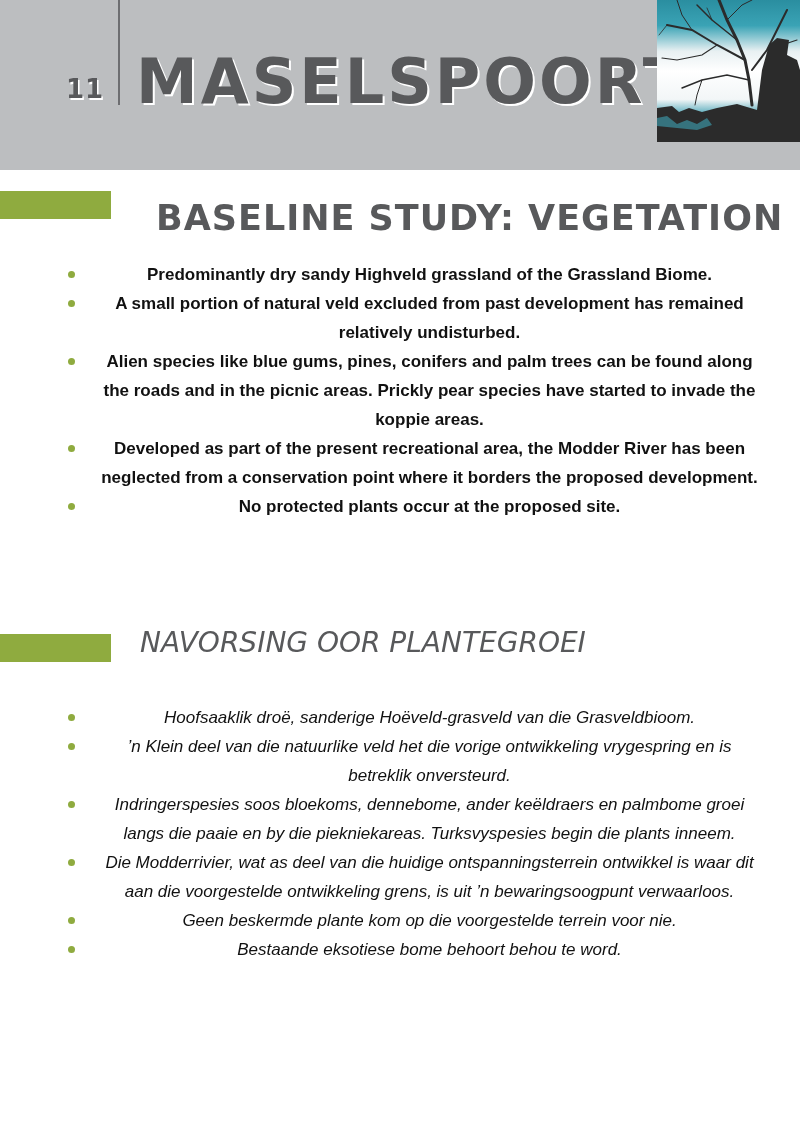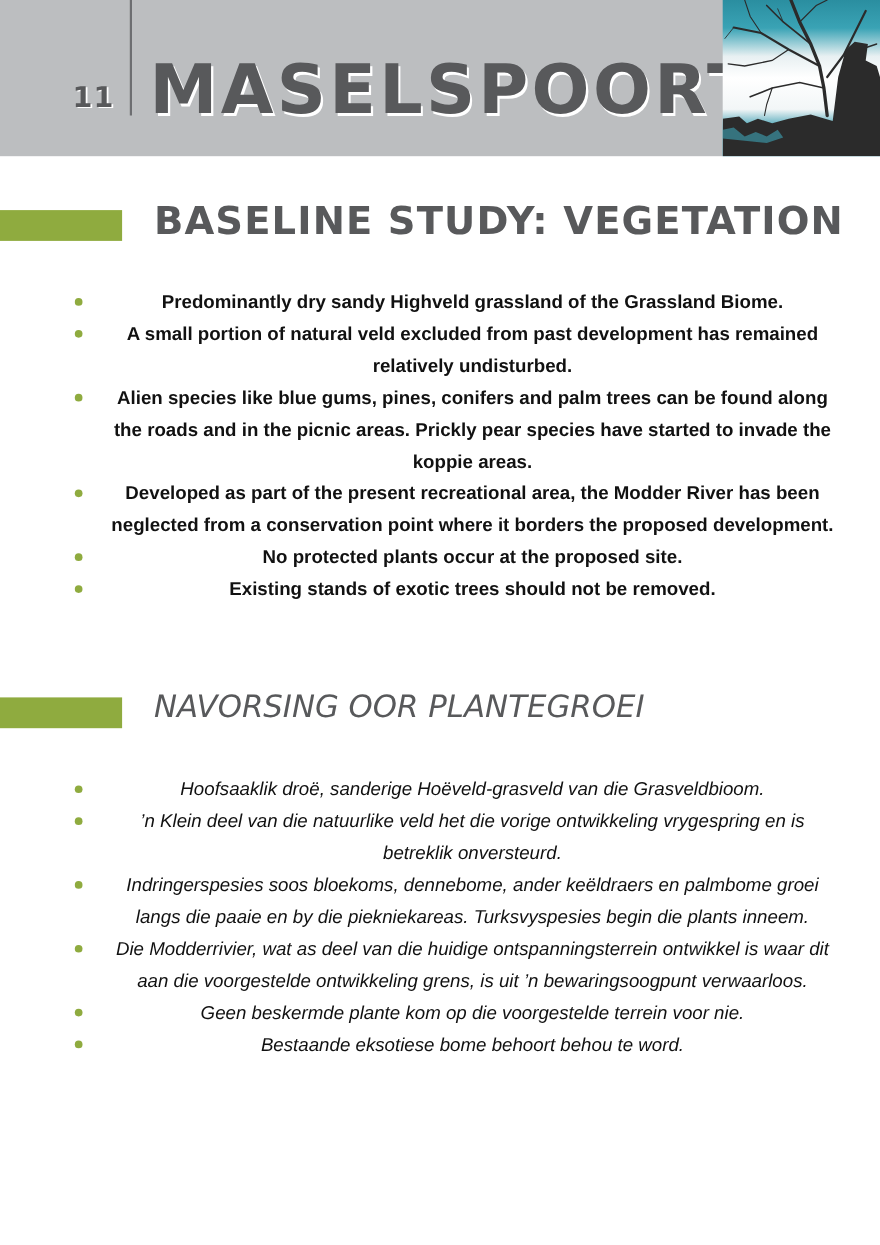--- a/index.html
+++ b/index.html
@@ -1,17 +1,17 @@
 <!DOCTYPE html>
 <html><head>
   <meta charset="utf-8">
   <style>
     html, body { margin: 0; padding: 0; background: #ffffff; }
     body { width: 800px; height: 1132px; position: relative; overflow: hidden; font-family: "Liberation Sans", sans-serif; }
-    .header { position: absolute; left: 0; top: 0; width: 800px; height: 142px; background: #bcbec0; }
+    .header { position: absolute; left: 0; top: 0; width: 800px; height: 170px; background: #bcbec0; }
     .header .divider { position: absolute; left: 118px; top: 0; width: 2px; height: 105px; background: #6d6e71; }
     .page-num { position: absolute; left: 66px; top: 74px; font-family: "DejaVu Sans", sans-serif; font-weight: bold; font-size: 26px; color: #58595b; text-shadow: 1.5px 1.5px 0 #ffffff; letter-spacing: 1px; }
     .title { position: absolute; left: 136px; top: 46px; font-family: "DejaVu Sans", sans-serif; font-weight: bold; font-size: 62px; line-height: 72px; color: #58595b; text-shadow: 2px 2px 0 #ffffff; letter-spacing: 3px; }
     .photo { position: absolute; left: 657px; top: 0; width: 143px; height: 142px; overflow: hidden; background: linear-gradient(180deg, #2a8ea0 0%, #3aa3b5 18%, #e8f0f2 36%, #ffffff 50%, #f2f6f7 70%, #3e9fb2 82%, #1f7e92 100%); }
     .photo svg { position: absolute; left: 0; top: 0; }
     .section-bar { position: absolute; left: 0; width: 111px; height: 28px; background: #8fab3f; }
     .section-title { position: absolute; left: 140px; color: #58595b; font-family: "DejaVu Sans", sans-serif; }
     .st-en { top: 182px; font-size: 35px; font-weight: bold; letter-spacing: 1px; }
     .st-af { top: 626px; font-size: 28px; font-style: italic; font-weight: normal; letter-spacing: 0px; font-family: "DejaVu Sans", sans-serif; }
     ul.bullets { position: absolute; left: 64px; width: 700px; margin: 0; padding: 0; list-style: none; text-align: center; }
@@ -45,29 +45,28 @@
         <path d="M10 25 L2 35" stroke-width="0.8"></path>
         <path d="M55 20 L50 8" stroke-width="0.8"></path>
       </g>
       <path d="M100 110 L105 70 L112 45 L120 38 L132 40 L130 55 L140 60 L143 70 L143 142 L0 142 L0 108 L15 106 L22 112 L32 108 L45 112 L60 108 L80 104 Z" fill="#2b2b2b"></path>
       <path d="M0 118 L10 116 L20 124 L30 120 L40 124 L50 118 L55 125 L40 130 L20 128 L0 126 Z" fill="#3ea3b6" opacity="0.6"></path>
     </svg>
   </div>
 </div>
 
 <div class="section-bar" style="top:191px;"></div>
-<h2 class="section-title st-en" style="margin:0;">BASELINE STUDY: VEGETATION</h2>
+<h2 class="section-title st-en" style="margin:16px;">BASELINE STUDY: VEGETATION</h2>
 
 <ul class="bullets en">
   <li><span class="dot"></span><span>Predominantly dry sandy Highveld grassland of the Grassland Biome.</span></li>
   <li><span class="dot"></span><span>A small portion of natural veld excluded from past development has remained relatively undisturbed.</span></li>
   <li><span class="dot"></span><span>Alien species like blue gums, pines, conifers and palm trees can be found along the roads and in the picnic areas. Prickly pear species have started to invade the koppie areas.</span></li>
   <li><span class="dot"></span><span>Developed as part of the present recreational area, the Modder River has been neglected from a conservation point where it borders the proposed development.</span></li>
   <li><span class="dot"></span><span>No protected plants occur at the proposed site.</span></li>
-  <li><span class="dot"></span><span>Existing stands of exotic trees should not be removed.</span></li>
 </ul>
 
 <div class="section-bar" style="top:634px;"></div>
 <h2 class="section-title st-af" style="margin:0;">NAVORSING OOR PLANTEGROEI</h2>
 
 <ul class="bullets af">
   <li><span class="dot"></span><span>Hoofsaaklik droë, sanderige Hoëveld-grasveld van die Grasveldbioom.</span></li>
   <li><span class="dot"></span><span>’n Klein deel van die natuurlike veld het die vorige ontwikkeling vrygespring en is betreklik onversteurd.</span></li>
   <li><span class="dot"></span><span>Indringerspesies soos bloekoms, dennebome, ander keëldraers en palmbome groei langs die paaie en by die piekniekareas. Turksvyspesies begin die plants inneem.</span></li>
   <li><span class="dot"></span><span>Die Modderrivier, wat as deel van die huidige ontspanningsterrein ontwikkel is waar dit aan die voorgestelde ontwikkeling grens, is uit ’n bewaringsoogpunt verwaarloos.</span></li>

